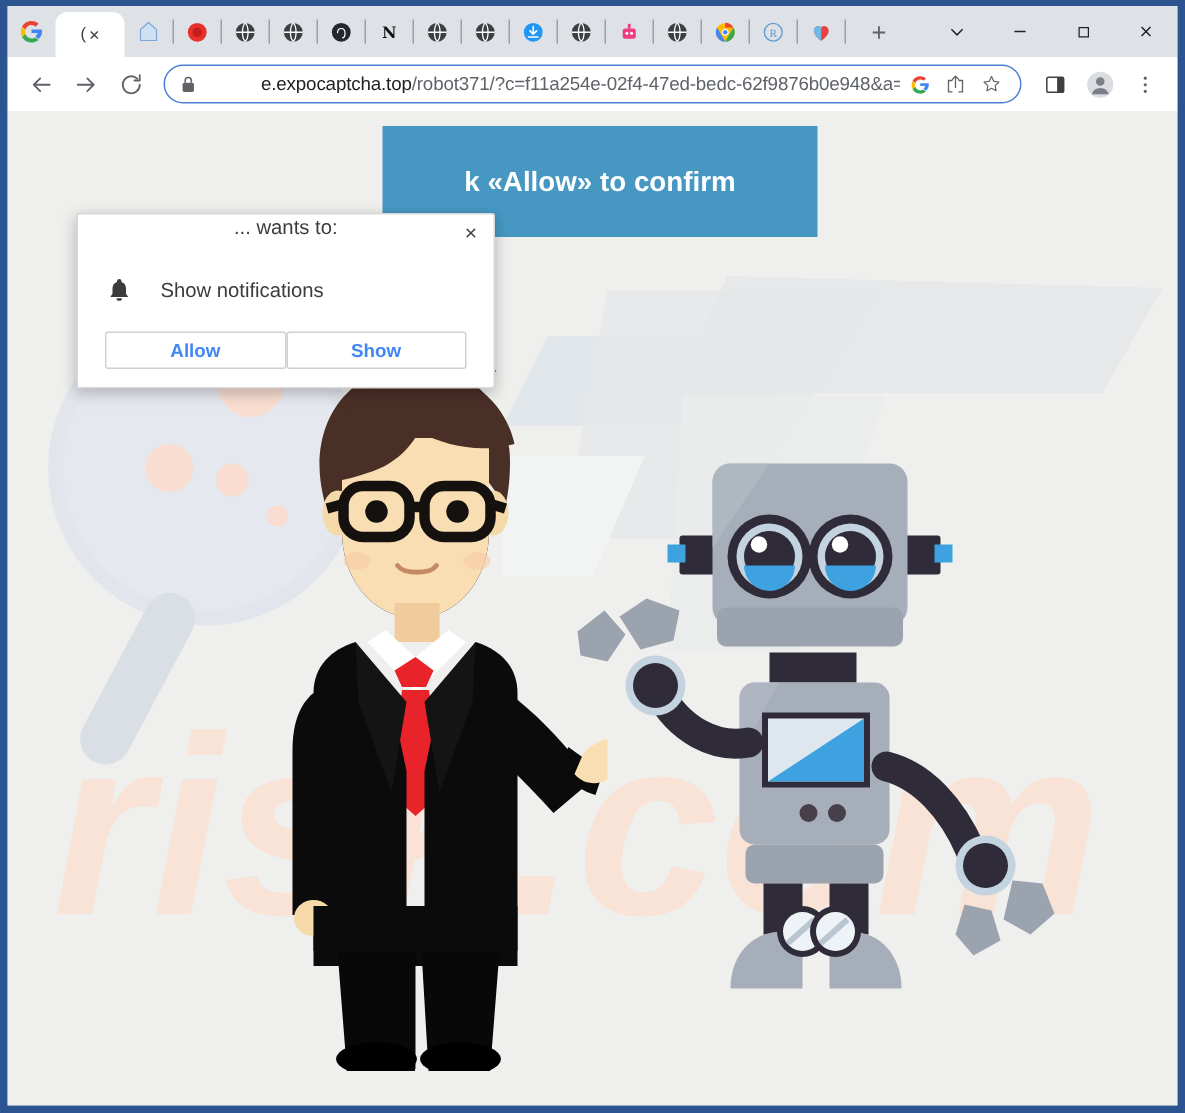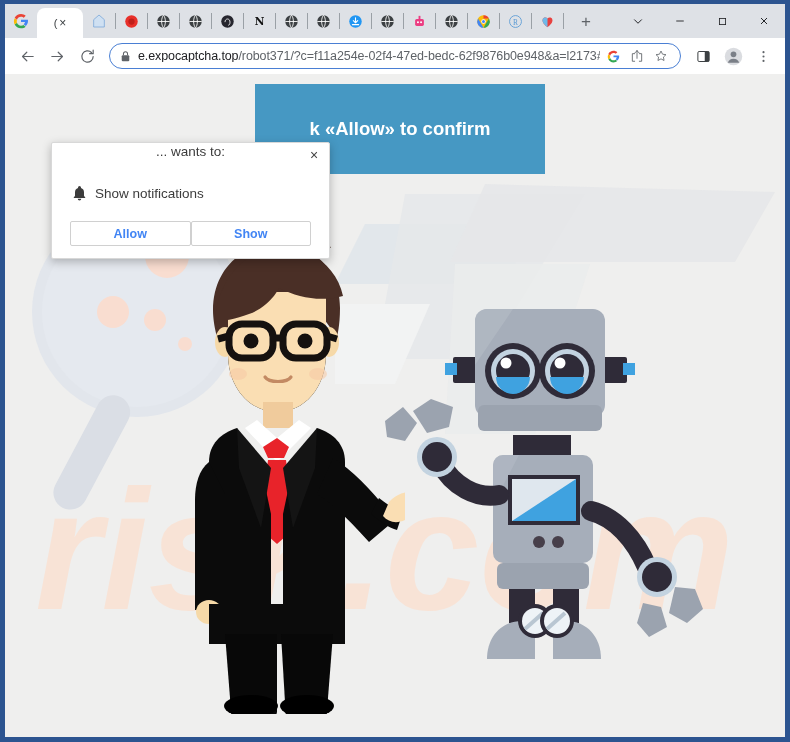--- a/index.html
+++ b/index.html
@@ -112,21 +112,21 @@
   #lock-icon { flex: 0 0 auto; display:flex; margin-right: 7px; color:#5f6368; }
   #url-text {
     flex: 1 1 auto;
     font-size: 12.5px;
     color: #5f6368;
     white-space: nowrap;
     overflow: hidden;
     letter-spacing: -0.1px;
     line-height: 1;
   }
-  #url-text .host { color: #202124; }
+  #url-text .host { color: #202124; margin-left: 36px; }
   .omni-icon {
     flex: 0 0 auto;
     width: 22px; height: 22px;
     display: flex; align-items: center; justify-content: center;
     margin-left: 2px;
   }
   .tool-icon {
     width: 28px; height: 28px;
     display: flex; align-items: center; justify-content: center;
     color: #5f6368;
@@ -153,21 +153,21 @@
   }
   #wm-text {
     position: absolute; left: 30px; top: 400px;
     width: 740px; height: 180px;
   }
 
   
   #blue-banner {
     position: absolute;
     left: 250px; top: 10px;
-    width: 290px; height: 90px;
+    width: 290px; height: 74px;
     background: #4698c3;
     display: flex; flex-direction: column;
     align-items: center; justify-content: center;
     color: #ffffff;
     font-size: 18.5px;
     font-weight: bold;
     line-height: 1.35;
     text-align: center;
     white-space: nowrap;
   }
@@ -196,21 +196,21 @@
   }
   #notif-title {
     position: absolute; left: 0; top: 1px;
     width: 100%;
     text-align: center;
     font-size: 13.5px;
     color: #3c3c3c;
   }
   #notif-row {
     position: absolute; left: 20px; top: 42px;
-    display: flex; align-items: center; gap: 8px;
+    display: flex; align-items: center; gap: 20px;
   }
   #bell-icon { width: 15px; height: 17px; display:flex; align-items:center; }
   #notif-perm-label { font-size: 13.5px; color: #3c3c3c; }
   #notif-buttons {
     position: absolute; left: 18px; right: 18px; bottom: 12px;
     display: flex; gap: 0;
   }
   .notif-btn {
     flex: 1 1 0;
     height: 25px;

